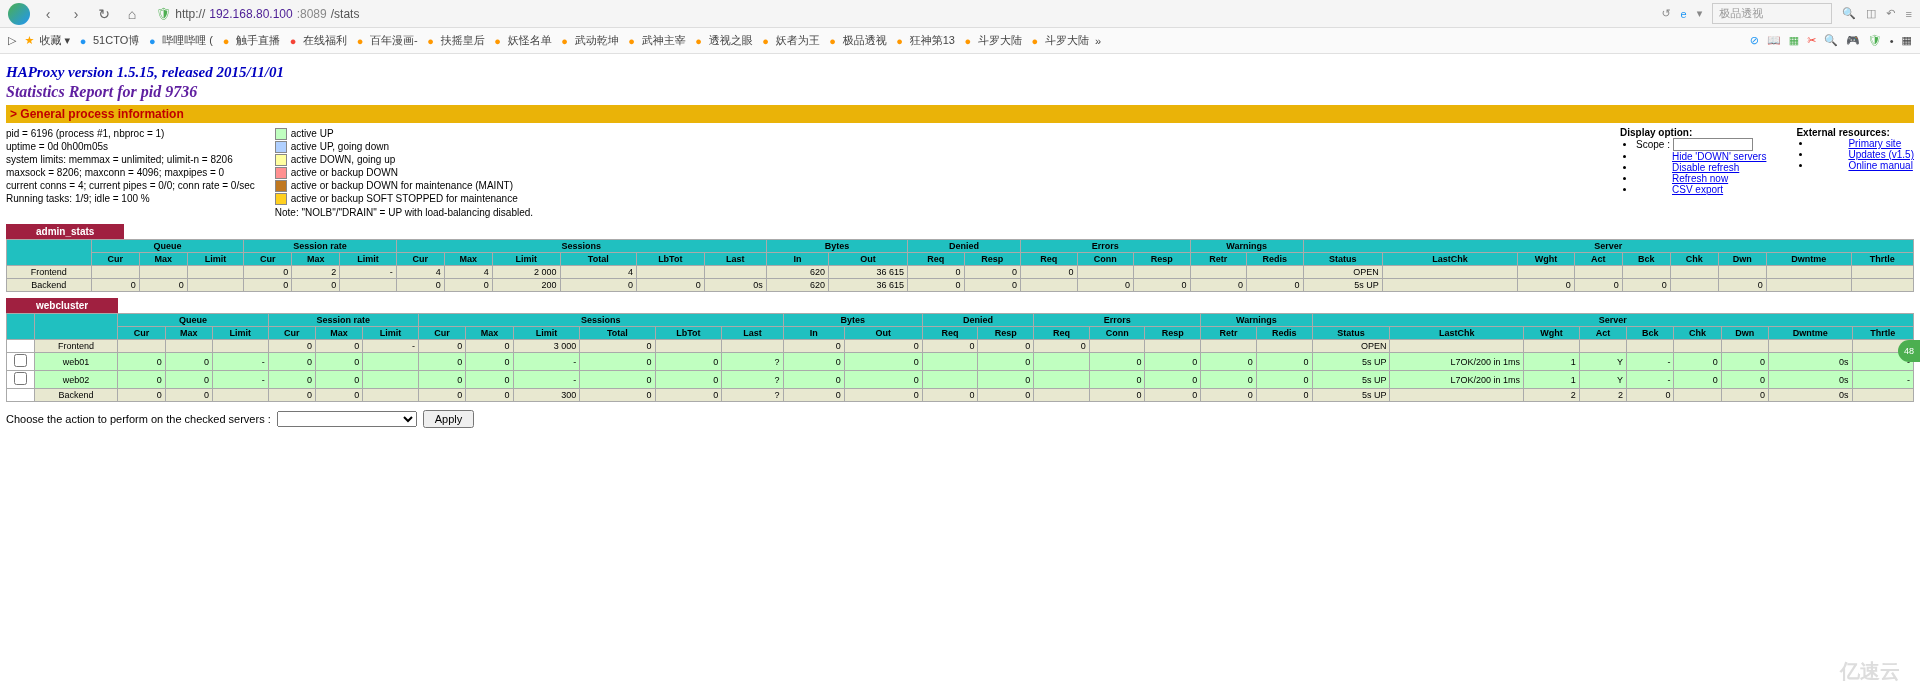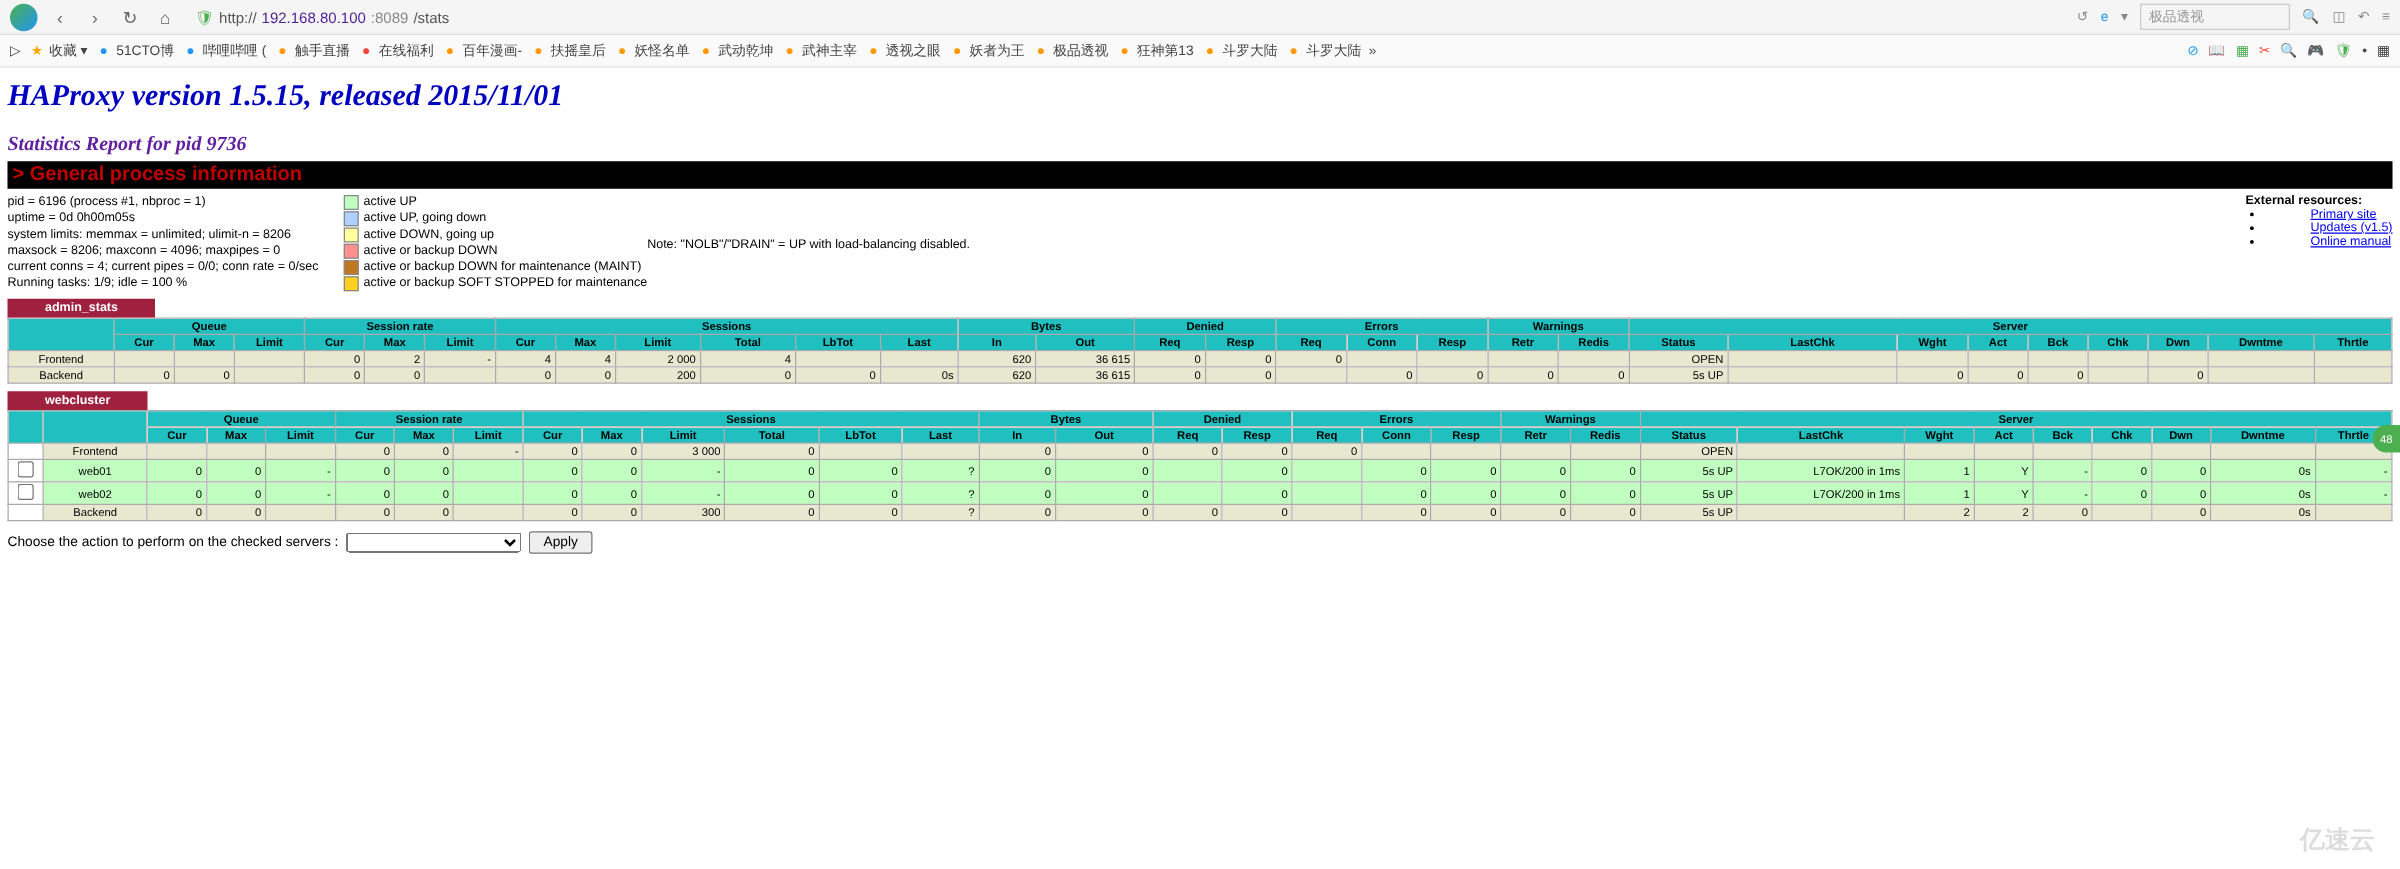--- a/index.html
+++ b/index.html
@@ -16,27 +16,27 @@
 .right-tools { margin-left: auto; display: flex; align-items: center; gap: 10px; color: #888; }
 .search-box { border: 1px solid #ccc; padding: 2px 20px 2px 6px; font-size: 11px; width: 120px; color: #999; }
 
 .bookmark-bar { height: 26px; background: #fafafa; border-bottom: 1px solid #e0e0e0; display: flex; align-items: center; padding: 0 8px; gap: 6px; font-size: 11px; color: #444; overflow: hidden; }
 .bookmark-bar .bm { display: flex; align-items: center; gap: 3px; cursor: pointer; white-space: nowrap; }
 .bookmark-bar .ico { width: 14px; height: 14px; display: inline-flex; align-items: center; justify-content: center; font-size: 11px; }
 .bm-right { margin-left: auto; display: flex; gap: 8px; align-items: center; }
 
 
 .page { padding: 4px 6px; }
-h1.title { color: #0000C0; font-size: 24px; font-weight: bold; font-style: italic; margin: 6px 0 16px 0; font-family: Georgia, serif; }
+h1.title { color: #0000C0; font-size: 15px; font-weight: bold; font-style: italic; margin: 6px 0 2px 0; font-family: Georgia, serif; }
 h2.subtitle { color: #6020A0; font-size: 16px; font-weight: bold; font-style: italic; margin-bottom: 4px; font-family: Georgia, serif; }
-.section-hdr { background: #000000; color: #C00000; font-weight: bold; font-size: 16px; padding: 2px 4px; }
+.section-hdr { background: #eab308; color: #C00000; font-weight: bold; font-size: 12px; padding: 2px 4px; }
 
 .info-row { display: flex; align-items: flex-start; gap: 20px; margin-top: 4px; width: 100%; }
 .proc-info { font-size: 10px; line-height: 1.3; flex: 0 0 auto; }
-.legend-wrap { flex: 1; display: flex; flex-direction: row; align-items: center; }
+.legend-wrap { flex: 1; display: flex; flex-direction: column; }
 .legend { display: flex; gap: 0; font-size: 10px; }
 .legend-col { display: flex; flex-direction: column; }
 .legend-item { display: flex; align-items: center; height: 13px; }
 .legend-sw { width: 12px; height: 12px; border: 1px solid #888; margin-right: 4px; }
 .legend-note { font-size: 10px; margin-top: 2px; }
 .opts { display: flex; gap: 30px; font-size: 10px; flex: 0 0 auto; }
 .opts ul { list-style: disc; margin-left: 16px; }
 .opts a { color: #0000EE; text-decoration: underline; cursor: pointer; padding-left: 36px; }
 .scope-input { width: 80px; font-size: 10px; border: 1px solid #888; }
 
@@ -146,20 +146,30 @@
             <div class="legend-item"><span class="legend-sw" style="background:#FF9090"></span>active or backup DOWN</div>
             <div class="legend-item"><span class="legend-sw" style="background:#C07820"></span>active or backup DOWN for maintenance (MAINT)</div>
             <div class="legend-item"><span class="legend-sw" style="background:#FFD020"></span>active or backup SOFT STOPPED for maintenance</div>
           </div>
       </div>
       <div class="legend-note">Note: "NOLB"/"DRAIN" = UP with load-balancing disabled.</div>
     </div>
 
     <div class="opts">
       <div>
+        <b>Display option:</b>
+        <ul>
+          <li><span>Scope :</span> <input class="scope-input" style=""></li>
+          <li><a>Hide 'DOWN' servers</a></li>
+          <li><a>Disable refresh</a></li>
+          <li><a>Refresh now</a></li>
+          <li><a>CSV export</a></li>
+        </ul>
+      </div>
+      <div>
         <b>External resources:</b>
         <ul>
           <li><a>Primary site</a></li>
           <li><a>Updates (v1.5)</a></li>
           <li><a>Online manual</a></li>
         </ul>
       </div>
     </div>
   </div>
 

